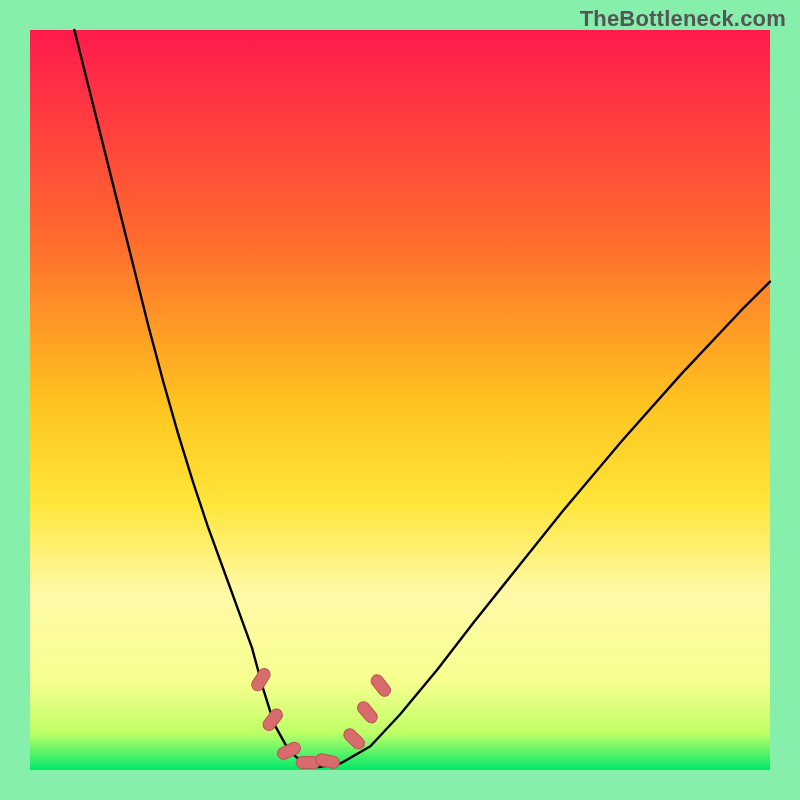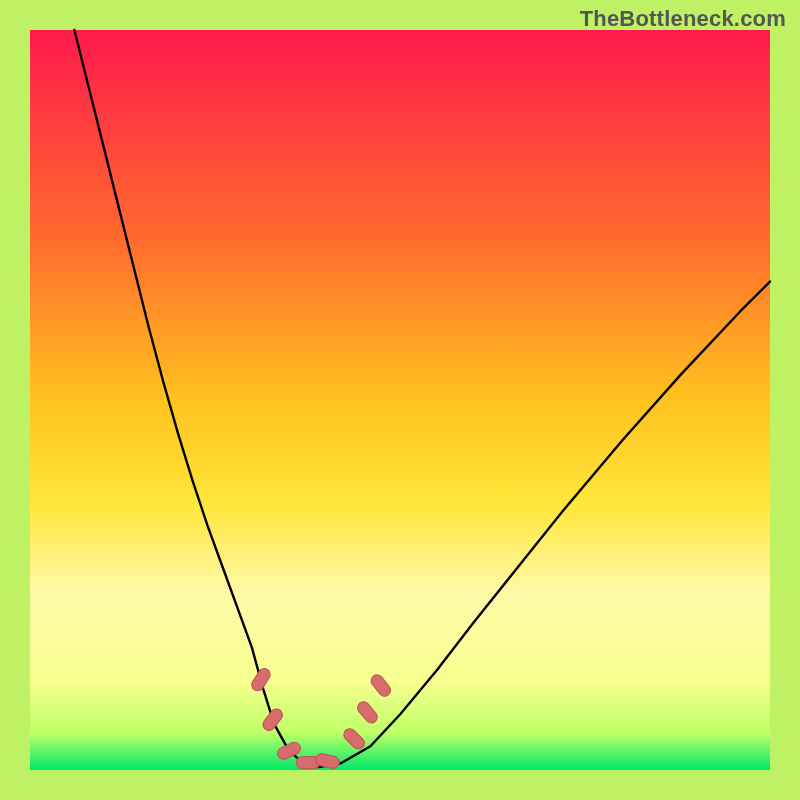--- a/index.html
+++ b/index.html
@@ -8,21 +8,21 @@
     width: 800px;
     height: 800px;
     overflow: hidden;
     background: #000;
     font-family: Arial, Helvetica, sans-serif;
   }
   .frame {
     position: relative;
     width: 800px;
     height: 800px;
-    background: #bef264;
+    background: #86efac;
   }
   .watermark {
     position: absolute;
     top: 6px;
     right: 14px;
     font-size: 22px;
     font-weight: 600;
     color: #555;
     letter-spacing: 0.2px;
     user-select: none;

